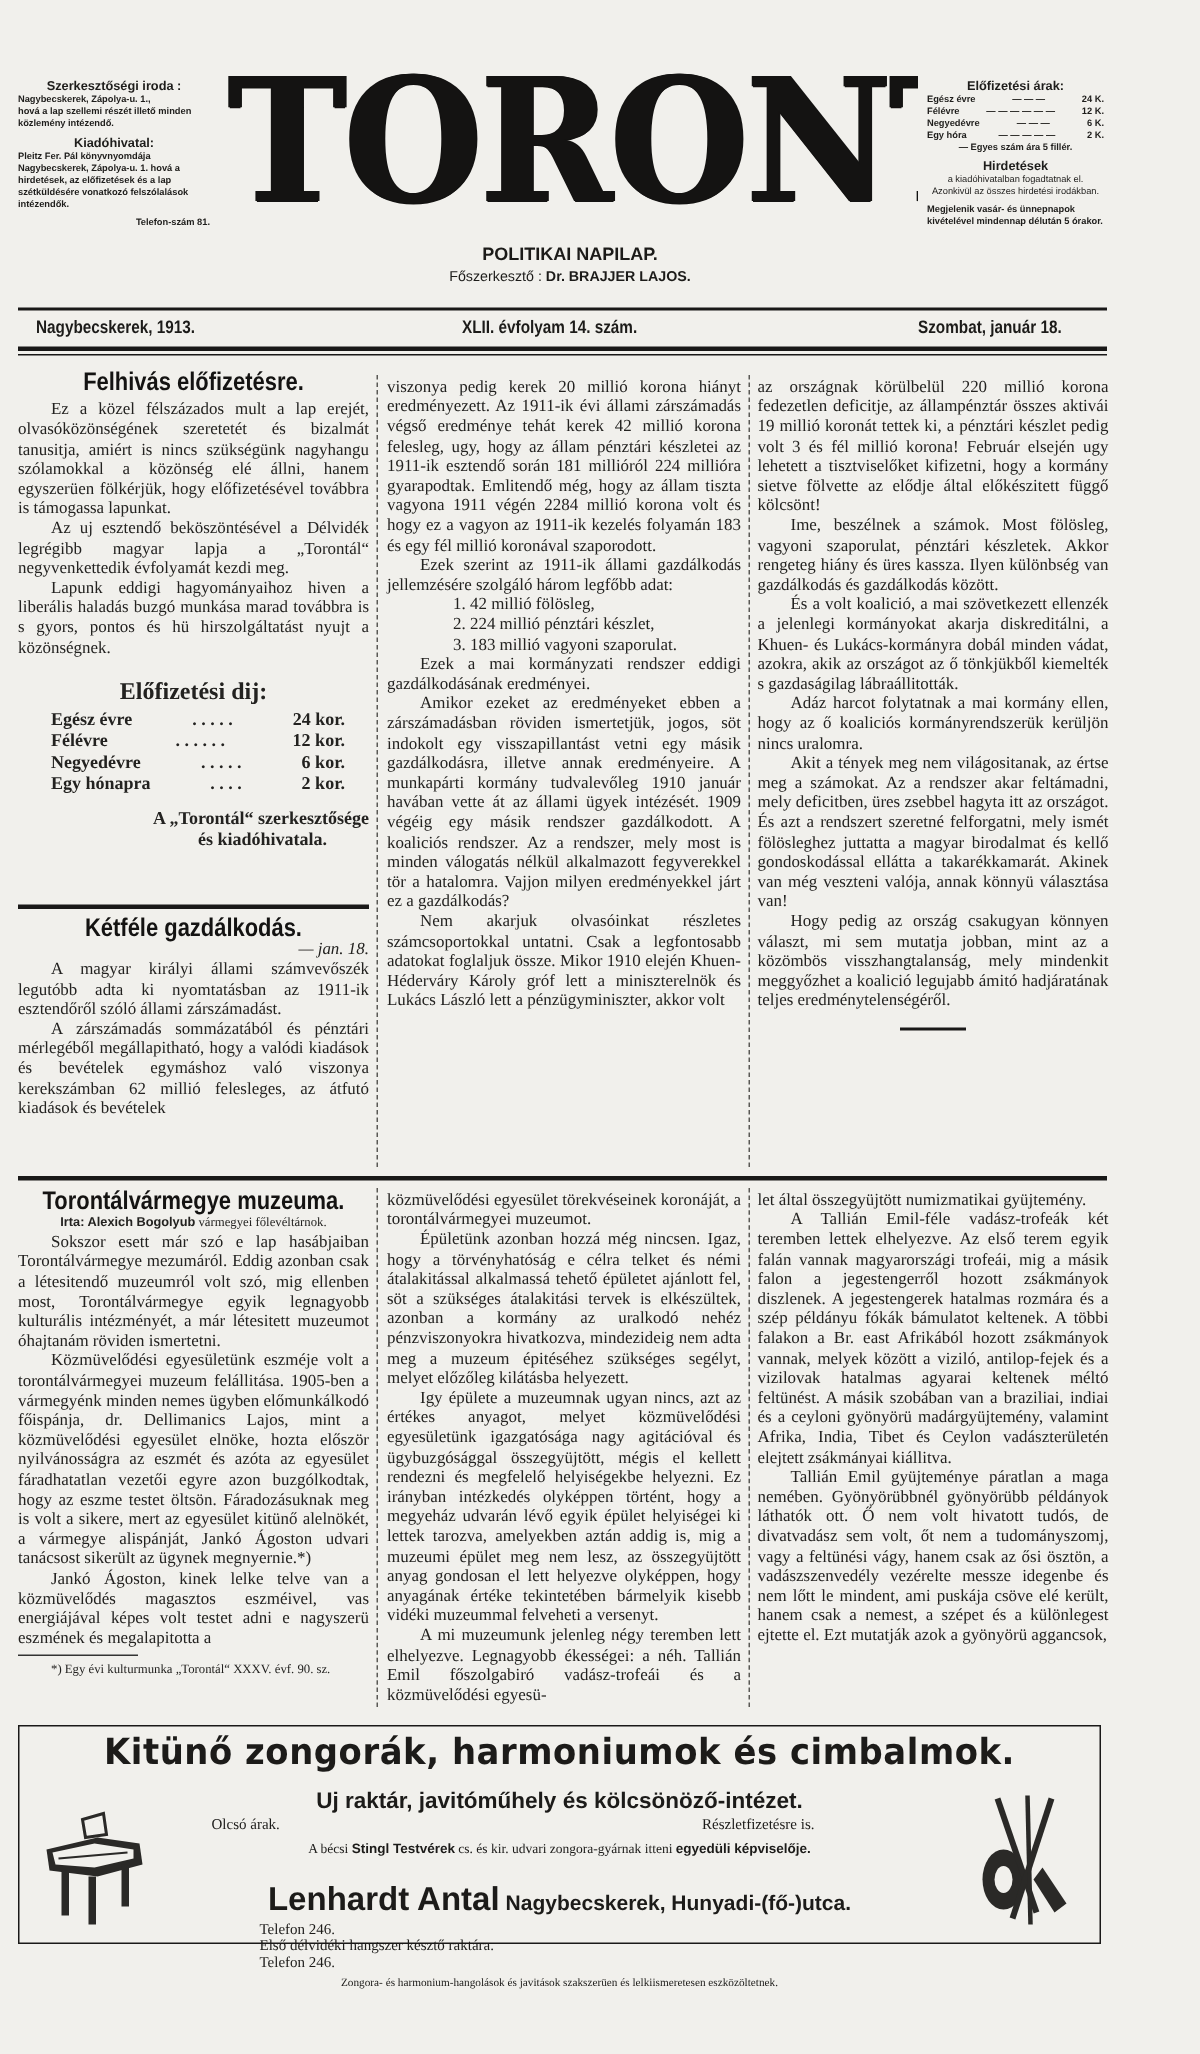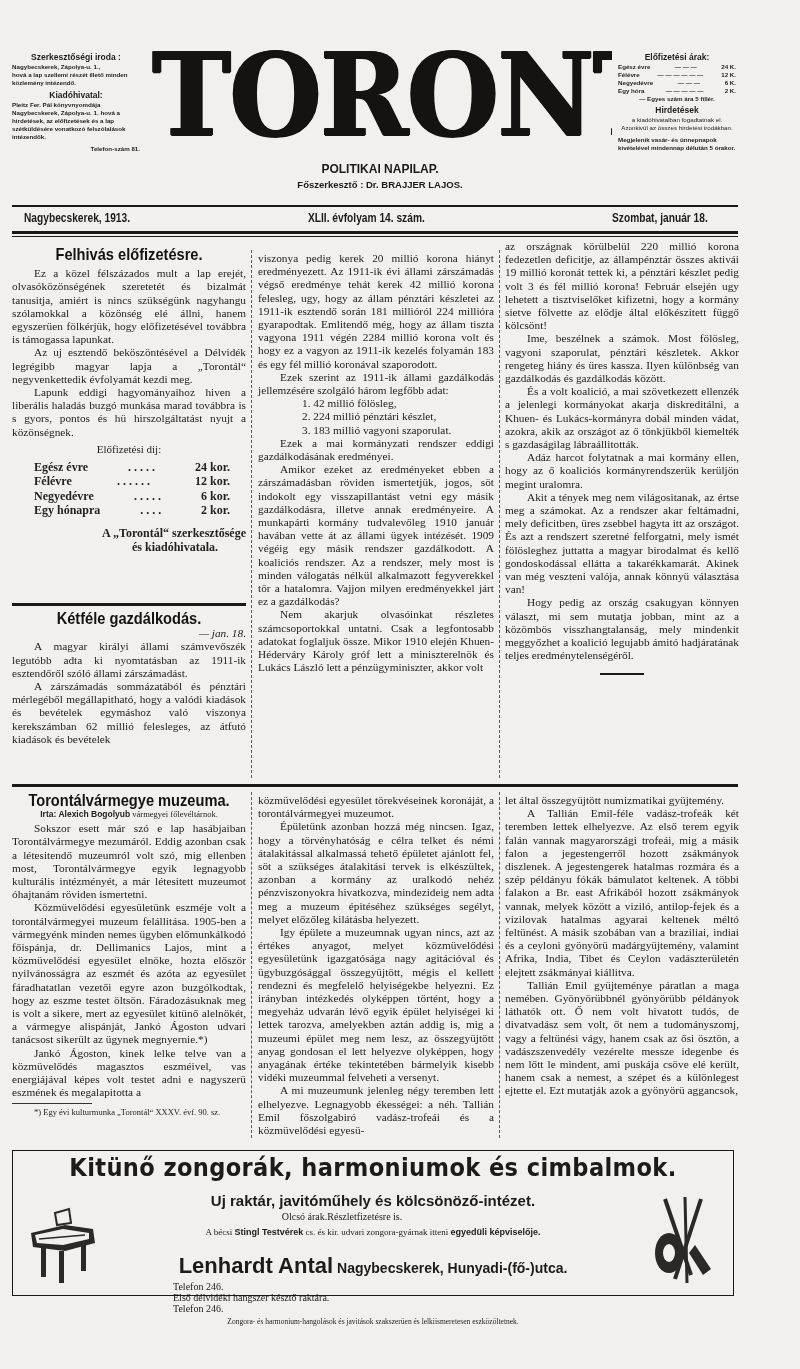--- a/index.html
+++ b/index.html
@@ -14,21 +14,21 @@
   .subtitle { font-family: "Liberation Sans", sans-serif; font-weight: bold; text-align: center; }
   .rule { position: absolute; left: 12px; width: 726px; background: #1a1918; }
   .dateline { font-family: "Liberation Sans", sans-serif; font-weight: bold; font-size: 12px; transform: scaleX(0.85); transform-origin: left center; }
   .col { position: absolute; font-size: 11.3px; line-height: 13.2px; text-align: justify; hyphens: manual; color: #232220; }
   .col p { text-indent: 22px; margin: 0; }
   .col p.noind { text-indent: 0; }
   .headline { font-family: "Liberation Sans", sans-serif; font-weight: bold; text-align: center; font-size: 17px; transform: scaleX(0.86); transform-origin: center; color: #141312; margin-bottom: 6px; }
   .vrule { position: absolute; width: 1px; border-left: 1px dashed #5a5955; }
   .fee-table { margin: 4px 0 0 22px; width: 196px; font-weight: bold; font-size: 12px; line-height: 14.4px; }
   .fee-table .fr { display: flex; justify-content: space-between; }
-  .fee-title { text-align: center; font-weight: normal; font-size: 11px; margin-top: 4px; }
+  .fee-title { text-align: center; font-weight: bold; font-size: 16px; margin-top: 16px; }
   .signoff { text-align: right; font-weight: bold; font-size: 12px; line-height: 14px; margin-top: 8px; }
   .signoff .l2 { padding-right: 28px; }
   .list-item { padding-left: 22px; text-indent: 0; }
   .ad-box { position: absolute; left: 12px; top: 1150px; width: 722px; height: 146px; border: 1.5px solid #1a1918; }
   .ad-head { font-family: "DejaVu Sans", sans-serif; font-weight: bold; font-size: 24px; text-align: center; letter-spacing: 0.4px; transform: scaleX(0.94); transform-origin: center; }
   .ad-line { font-size: 10px; text-align: center; }
   .bold-sans { font-family: "Liberation Sans", sans-serif; font-weight: bold; }
 </style>
 </head>
 <body>
@@ -40,21 +40,21 @@
   <div class="hdr" style="margin-top:4px;">Kiadóhivatal:</div>
   <p>Pleitz Fer. Pál könyvnyomdája Nagybecskerek, Zápolya-u. 1. hová a hirdetések, az előfizetések és a lap szétküldésére vonatkozó felszólalások intézendők.</p>
   <p style="text-align:right; margin-top:4px;">Telefon-szám 81.</p>
 </div>
 
 <div class="abs" style="left:152px; top:38px; width:460px; height:120px; overflow:hidden;">
   <div class="masthead-title">TORONTÁL</div>
 </div>
 <div class="abs subtitle" style="left:250px; top:162px; width:260px; font-size:12px;">POLITIKAI NAPILAP.</div>
 <div class="abs subtitle" style="left:250px; top:179px; width:260px; font-size:9.5px;">
-  <span style="font-weight:bold;">Főszerkesztő :</span>
+  <span style="font-weight:normal;">Főszerkesztő :</span>
   <span>Dr. BRAJJER LAJOS.</span>
 </div>
 
 <div class="abs side-box" style="left:618px; top:52px; width:118px;">
   <div class="hdr">Előfizetési árak:</div>
   <div class="price-row">
       <span>Egész évre</span>
       <span>— — —</span>
       <span>24 K.</span>
     </div>
@@ -137,25 +137,25 @@
   <p class="list-item">1. 42 millió fölösleg,</p>
   <p class="list-item">2. 224 millió pénztári készlet,</p>
   <p class="list-item">3. 183 millió vagyoni szaporulat.</p>
   <p>Ezek a mai kormányzati rendszer eddigi gazdálkodásának eredményei.</p>
   <p>Amikor ezeket az eredményeket ebben a zárszámadásban röviden ismertetjük, jogos, söt indokolt egy visszapillantást vetni egy másik gazdálkodásra, illetve annak eredményeire. A munkapárti kormány tudvalevőleg 1910 január havában vette át az állami ügyek intézését. 1909 végéig egy másik rendszer gazdálkodott. A koaliciós rendszer. Az a rendszer, mely most is minden válogatás nélkül alkalmazott fegyverekkel tör a hatalomra. Vajjon milyen eredményekkel járt ez a gazdálkodás?</p>
   <p>Nem akarjuk olvasóinkat részletes számcsoportokkal untatni. Csak a legfontosabb adatokat foglaljuk össze. Mikor 1910 elején Khuen-Héderváry Károly gróf lett a miniszterelnök és Lukács László lett a pénzügyminiszter, akkor volt</p>
 </div>
 
 <div class="vrule" style="left:499px; top:250px; height:528px;"></div>
 
-<div class="col" style="left:505px; top:240px; width:234px;">
+<div class="col" style="left:505px; top:252px; width:234px;">
   <p class="noind">az országnak körülbelül 220 millió korona fedezetlen deficitje, az állampénztár összes aktivái 19 millió koronát tettek ki, a pénztári készlet pedig volt 3 és fél millió korona! Február elsején ugy lehetett a tisztviselőket kifizetni, hogy a kormány sietve fölvette az elődje által előkészitett függő kölcsönt!</p>
   <p>Ime, beszélnek a számok. Most fölösleg, vagyoni szaporulat, pénztári készletek. Akkor rengeteg hiány és üres kassza. Ilyen különbség van gazdálkodás és gazdálkodás között.</p>
   <p>És a volt koalició, a mai szövetkezett ellenzék a jelenlegi kormányokat akarja diskreditálni, a Khuen- és Lukács-kormányra dobál minden vádat, azokra, akik az országot az ő tönkjükből kiemelték s gazdaságilag lábraállitották.</p>
-  <p>Adáz harcot folytatnak a mai kormány ellen, hogy az ő koaliciós kormányrendszerük kerüljön megint uralomra.</p>
+  <p>Adáz harcot folytatnak a mai kormány ellen, hogy az ő koaliciós kormányrendszerük kerüljön nincs uralomra.</p>
   <p>Akit a tények meg nem világositanak, az értse meg a számokat. Az a rendszer akar feltámadni, mely deficitben, üres zsebbel hagyta itt az országot. És azt a rendszert szeretné felforgatni, mely ismét fölösleghez juttatta a magyar birodalmat és kellő gondoskodással ellátta a takarékkamarát. Akinek van még veszteni valója, annak könnyü választása van!</p>
   <p>Hogy pedig az ország csakugyan könnyen választ, mi sem mutatja jobban, mint az a közömbös visszhangtalanság, mely mindenkit meggyőzhet a koalició legujabb ámitó hadjáratának teljes eredménytelenségéről.</p>
   <div style="width:44px; height:2px; background:#1a1918; margin:10px auto 0;"></div>
 </div>
 
 <div class="rule" style="top:784px; height:3px;"></div>
 
 <div class="col" style="left:12px; top:794px; width:234px;">
   <div class="headline" style="margin-bottom:2px;">Torontálvármegye muzeuma.</div>
   <div style="font-size:8.5px; line-height:11px; text-align:center; margin-bottom:2px;">
@@ -183,21 +183,21 @@
 
 <div class="col" style="left:505px; top:794px; width:234px;">
   <p class="noind">let által összegyüjtött numizmatikai gyüjtemény.</p>
   <p>A Tallián Emil-féle vadász-trofeák két teremben lettek elhelyezve. Az első terem egyik falán vannak magyarországi trofeái, mig a másik falon a jegestengerről hozott zsákmányok diszlenek. A jegestengerek hatalmas rozmára és a szép példányu fókák bámulatot keltenek. A többi falakon a Br. east Afrikából hozott zsákmányok vannak, melyek között a viziló, antilop-fejek és a vizilovak hatalmas agyarai keltenek méltó feltünést. A másik szobában van a braziliai, indiai és a ceyloni gyönyörü madárgyüjtemény, valamint Afrika, India, Tibet és Ceylon vadászterületén elejtett zsákmányai kiállitva.</p>
   <p>Tallián Emil gyüjteménye páratlan a maga nemében. Gyönyörübbnél gyönyörübb példányok láthatók ott. Ő nem volt hivatott tudós, de divatvadász sem volt, őt nem a tudományszomj, vagy a feltünési vágy, hanem csak az ősi ösztön, a vadászszenvedély vezérelte messze idegenbe és nem lőtt le mindent, ami puskája csöve elé került, hanem csak a nemest, a szépet és a különlegest ejtette el. Ezt mutatják azok a gyönyörü aggancsok,</p>
 </div>
 
 <div class="ad-box">
   <div class="ad-head" style="margin-top:3px;">Kitünő zongorák, harmoniumok és cimbalmok.</div>
   <div class="bold-sans" style="text-align:center; font-size:15px; margin-top:10px;">Uj raktár, javitóműhely és kölcsönöző-intézet.</div>
-  <div style="display:flex; justify-content:center; padding:0 190px 0 128px; font-size:10px; margin-top:2px;">
+  <div style="display:flex; justify-content:space-between; padding:0 190px 0 128px; font-size:10px; margin-top:2px;">
     <span>Olcsó árak.</span>
     <span>Részletfizetésre is.</span>
   </div>
   <div class="ad-line" style="margin-top:5px; font-size:9px;">
     <span>A bécsi</span>
     <span class="bold-sans">Stingl Testvérek</span>
     <span>cs. és kir. udvari zongora-gyárnak itteni</span>
     <span class="bold-sans">egyedüli képviselője.</span>
   </div>
   <div style="text-align:center; margin-top:16px;">

